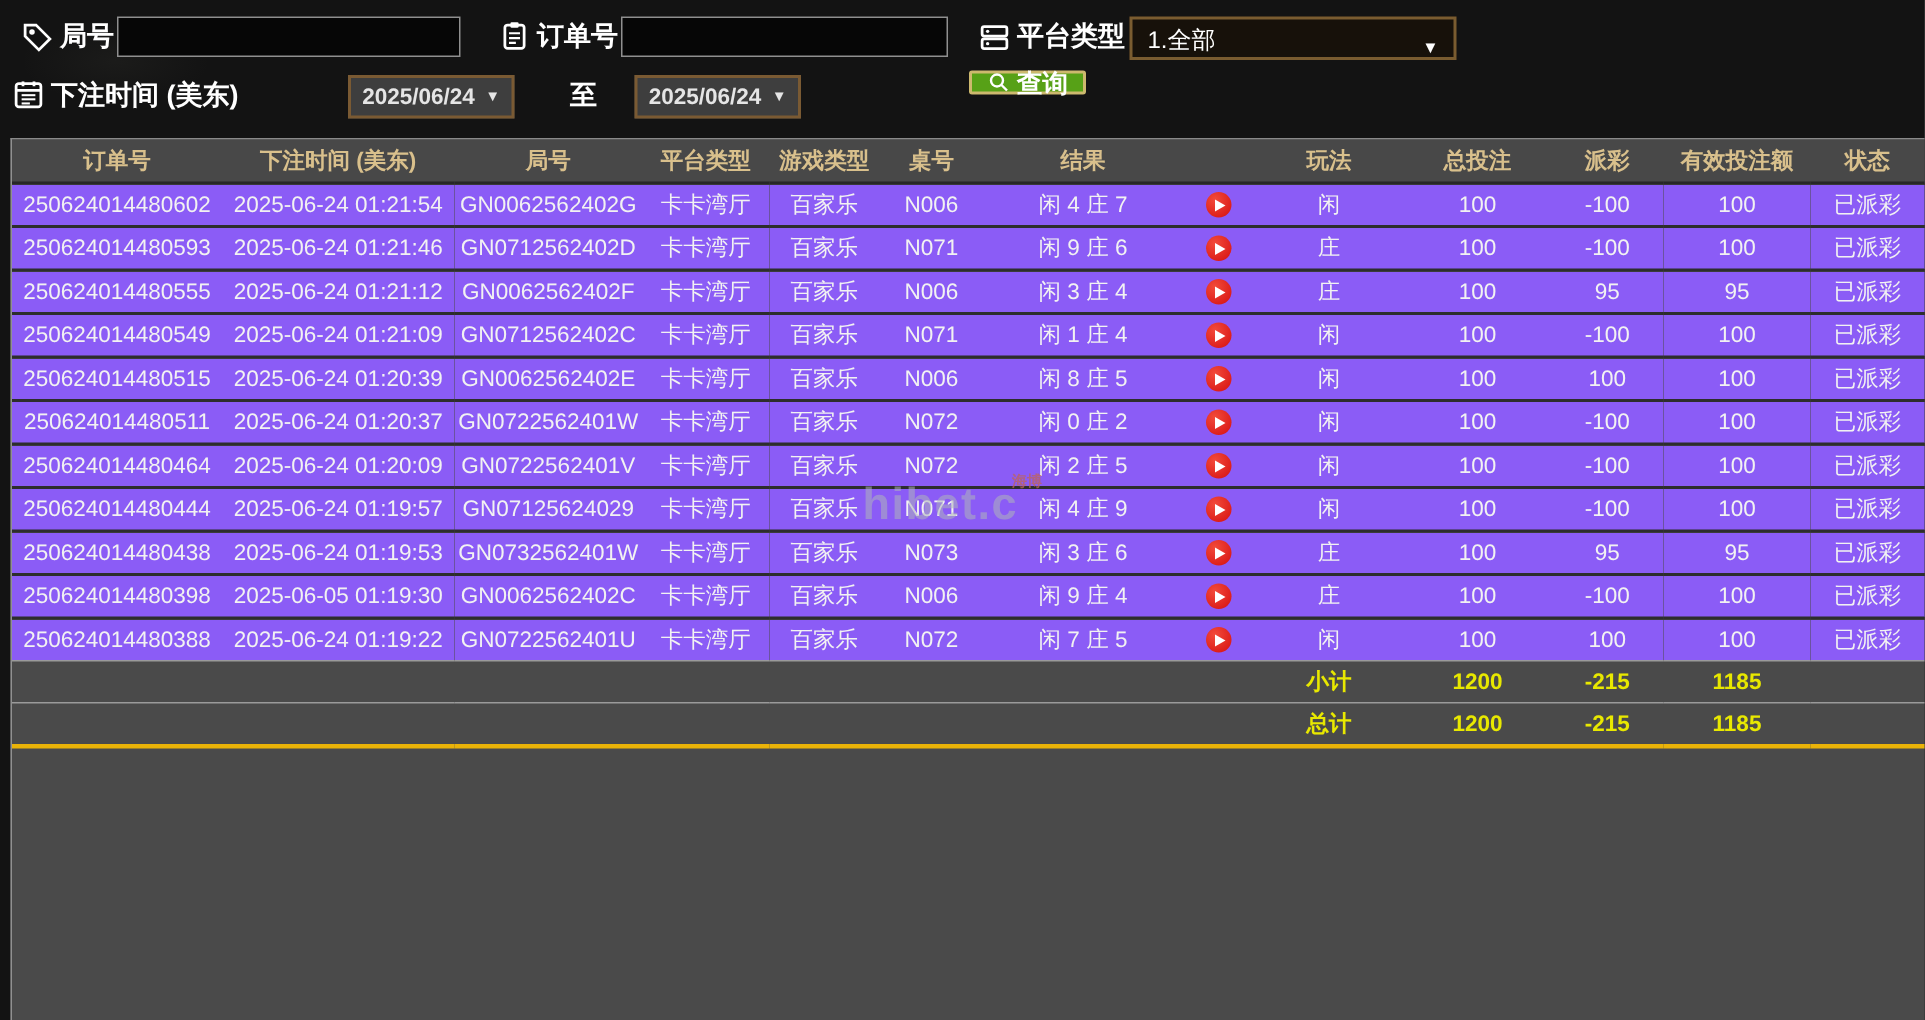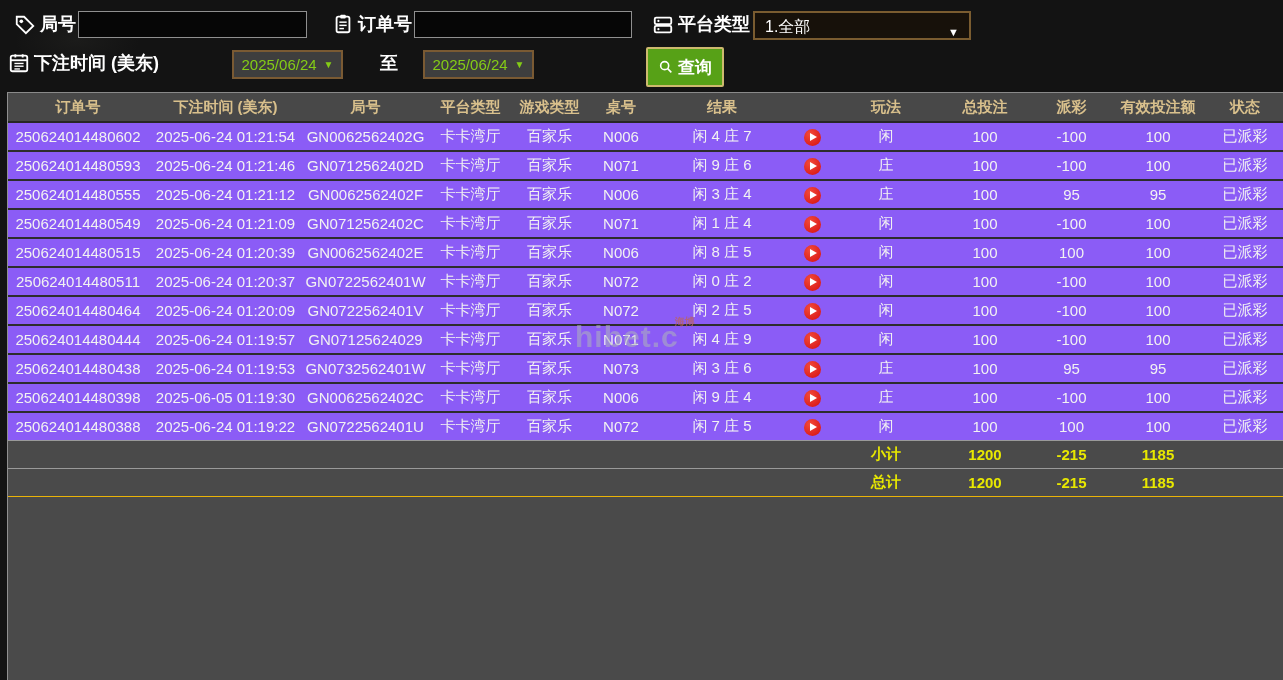--- a/index.html
+++ b/index.html
@@ -22,26 +22,26 @@
     font-family:"Liberation Sans","DejaVu Sans",sans-serif;
   }
   .dd-box {
     position:absolute; height:25px; background:#17110a;
     border:2px solid #7a5c30; color:#fff; font-size:16px;
     display:flex; align-items:flex-end; padding:0 10px; cursor:pointer;
   }
   .dd-box .caret { margin-left:auto; font-size:11px; color:#fff; }
   .date-box {
     position:absolute; height:25px; background:#3e3e3e;
-    border:2px solid #7a5a33; color:#84cc16; font-size:15px; font-weight:normal;
+    border:2px solid #7a5a33; color:#e5e5e5; font-size:15px; font-weight:bold;
     display:flex; align-items:center; justify-content:center; gap:7px; cursor:pointer;
   }
   .date-box .caret { font-size:10px; }
   .query-btn {
-    position:absolute; height:40px; background:var(--query-green,#57a117);
+    position:absolute; height:16px; background:var(--query-green,#57a117);
     border:2px solid #cdb96e; border-radius:2px; color:#fff; font-size:17px; font-weight:bold;
     display:flex; align-items:center; justify-content:space-between; gap:4px; padding:0 10px; cursor:pointer;
   }
   .grid-wrap {
     position:absolute; top:92px; left:7px; right:0; bottom:0;
     background:#4a4a4a; border-top:1px solid #8a8a8a; border-left:1px solid #909090;
   }
   table.records { width:100%; border-collapse:collapse; table-layout:fixed; }
   table.records th {
     height:28px; padding:0; font-size:15px; font-weight:bold; white-space:nowrap;
@@ -51,21 +51,21 @@
   table.records td {
     height:27px; padding:0; font-size:15px; color:#f2f2f2; text-align:center;
     white-space:nowrap; overflow:hidden;
   }
   tr.data-row { background:#8b5cf6; }
   tr.data-row td { border-top:2px solid #2d2d2d; }
   .pay-green { color:var(--loss-green,#56c413); }
   .pay-red { color:var(--win-red,#a8293a); }
   .status-green { color:var(--status-green,#35d02f); }
   tr.summary-row td { border-top:1px solid #9a9a9a; color:var(--summary-yellow,#e8e800); font-weight:bold; }
-  tr.summary-row.total td { border-bottom:1px solid #eab308; }
+  tr.summary-row.total td { border-bottom:3px solid #eab308; }
   .play-btn {
     display:inline-flex; align-items:center; justify-content:center;
     width:17px; height:17px; border-radius:50%;
     background:radial-gradient(circle at 35% 30%, #f24a3a, #d50f0f); cursor:pointer;
   }
   .play-tri {
     margin-left:2px; width:0; height:0; border-style:solid;
     border-width:4px 0 4px 7px; border-color:transparent transparent transparent #fff;
   }
   .watermark {

